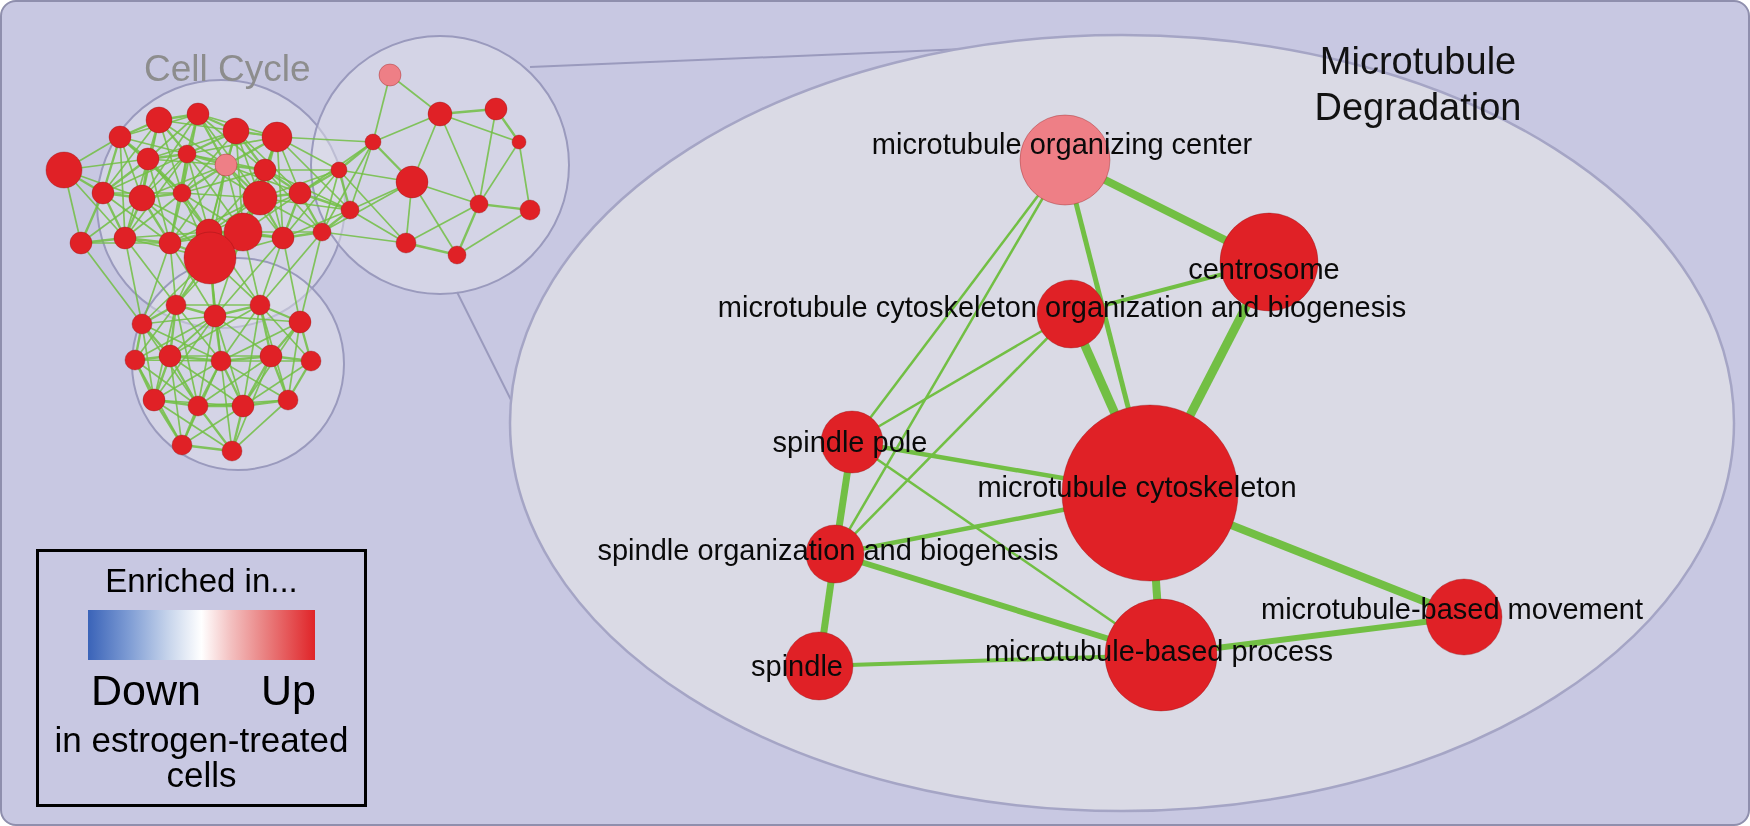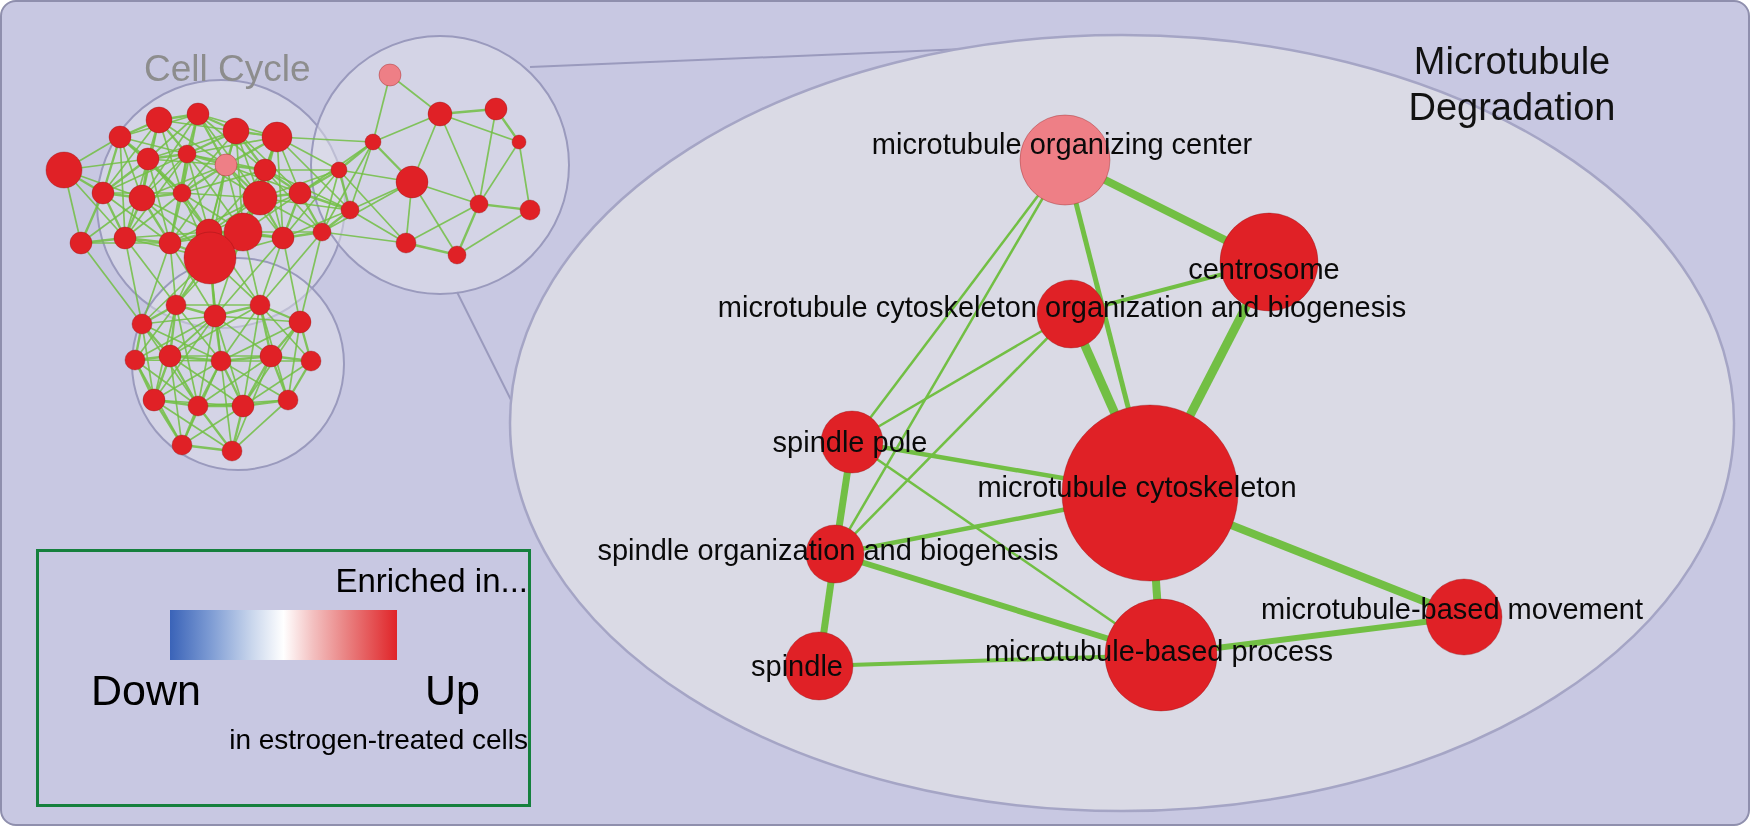--- a/index.html
+++ b/index.html
@@ -3,30 +3,30 @@
 <meta charset="utf-8">
 <style>
   html,body{margin:0;padding:0;background:#ffffff;font-family:"Liberation Sans",sans-serif;}
   .stage{position:relative;width:1750px;height:826px;background:#c8c8e2;
          border:2px solid #8f8fad;border-radius:16px;box-sizing:border-box;overflow:hidden;}
   svg#net{position:absolute;left:0;top:0;width:1750px;height:826px;}
   svg#net text{font-family:"Liberation Sans",sans-serif;}
   .gray-label{position:absolute;color:#8d8d8d;font-size:37px;line-height:45px;white-space:nowrap;}
   .cell-cycle-label{left:122px;top:44px;margin-left:20px;}
   .ubiquitin-label{left:42px;top:410px;}
-  .zoom-title{position:absolute;left:1310px;top:36px;width:400px;text-align:center;
+  .zoom-title{position:absolute;left:1216px;top:36px;width:400px;text-align:center;
               color:#121212;font-size:38px;line-height:46px;}
-  .legend{position:absolute;left:34px;top:547px;width:495px;height:258px;
-          border:3px solid #15803d;box-sizing:border-box;text-align:right;color:#000;}
+  .legend{position:absolute;left:34px;top:547px;width:331px;height:258px;
+          border:3px solid #000000;box-sizing:border-box;text-align:center;color:#000;}
   .legend-title{margin-top:10px;font-size:33px;}
   .legend-gradient{width:227px;height:50px;margin:10px auto 0;
       background:linear-gradient(90deg,#3a63b8 0%,#7e9cd4 18%,#c9d6ec 36%,#ffffff 50%,
                                  #f3c0c0 63%,#ea8585 77%,#e02428 100%);}
   .legend-row{display:flex;justify-content:space-between;margin:6px 48px 0 52px;font-size:43px;}
-  .legend-caption{margin-top:7px;font-size:28px;line-height:35px;}
+  .legend-caption{margin-top:7px;font-size:35px;line-height:35px;}
 </style>
 </head>
 <body>
 
 <div class="stage">
 
   <svg id="net" viewBox="0 0 1750 826">
       <line x1="528" y1="65" x2="1157" y2="39" stroke="#9a9abd" stroke-width="2"></line>
       <line x1="455" y1="290" x2="640" y2="660" stroke="#9a9abd" stroke-width="2"></line>
       <ellipse cx="1120" cy="421" rx="612" ry="388" fill="#dadae5" stroke="#a5a5c5" stroke-width="2.5"></ellipse>

